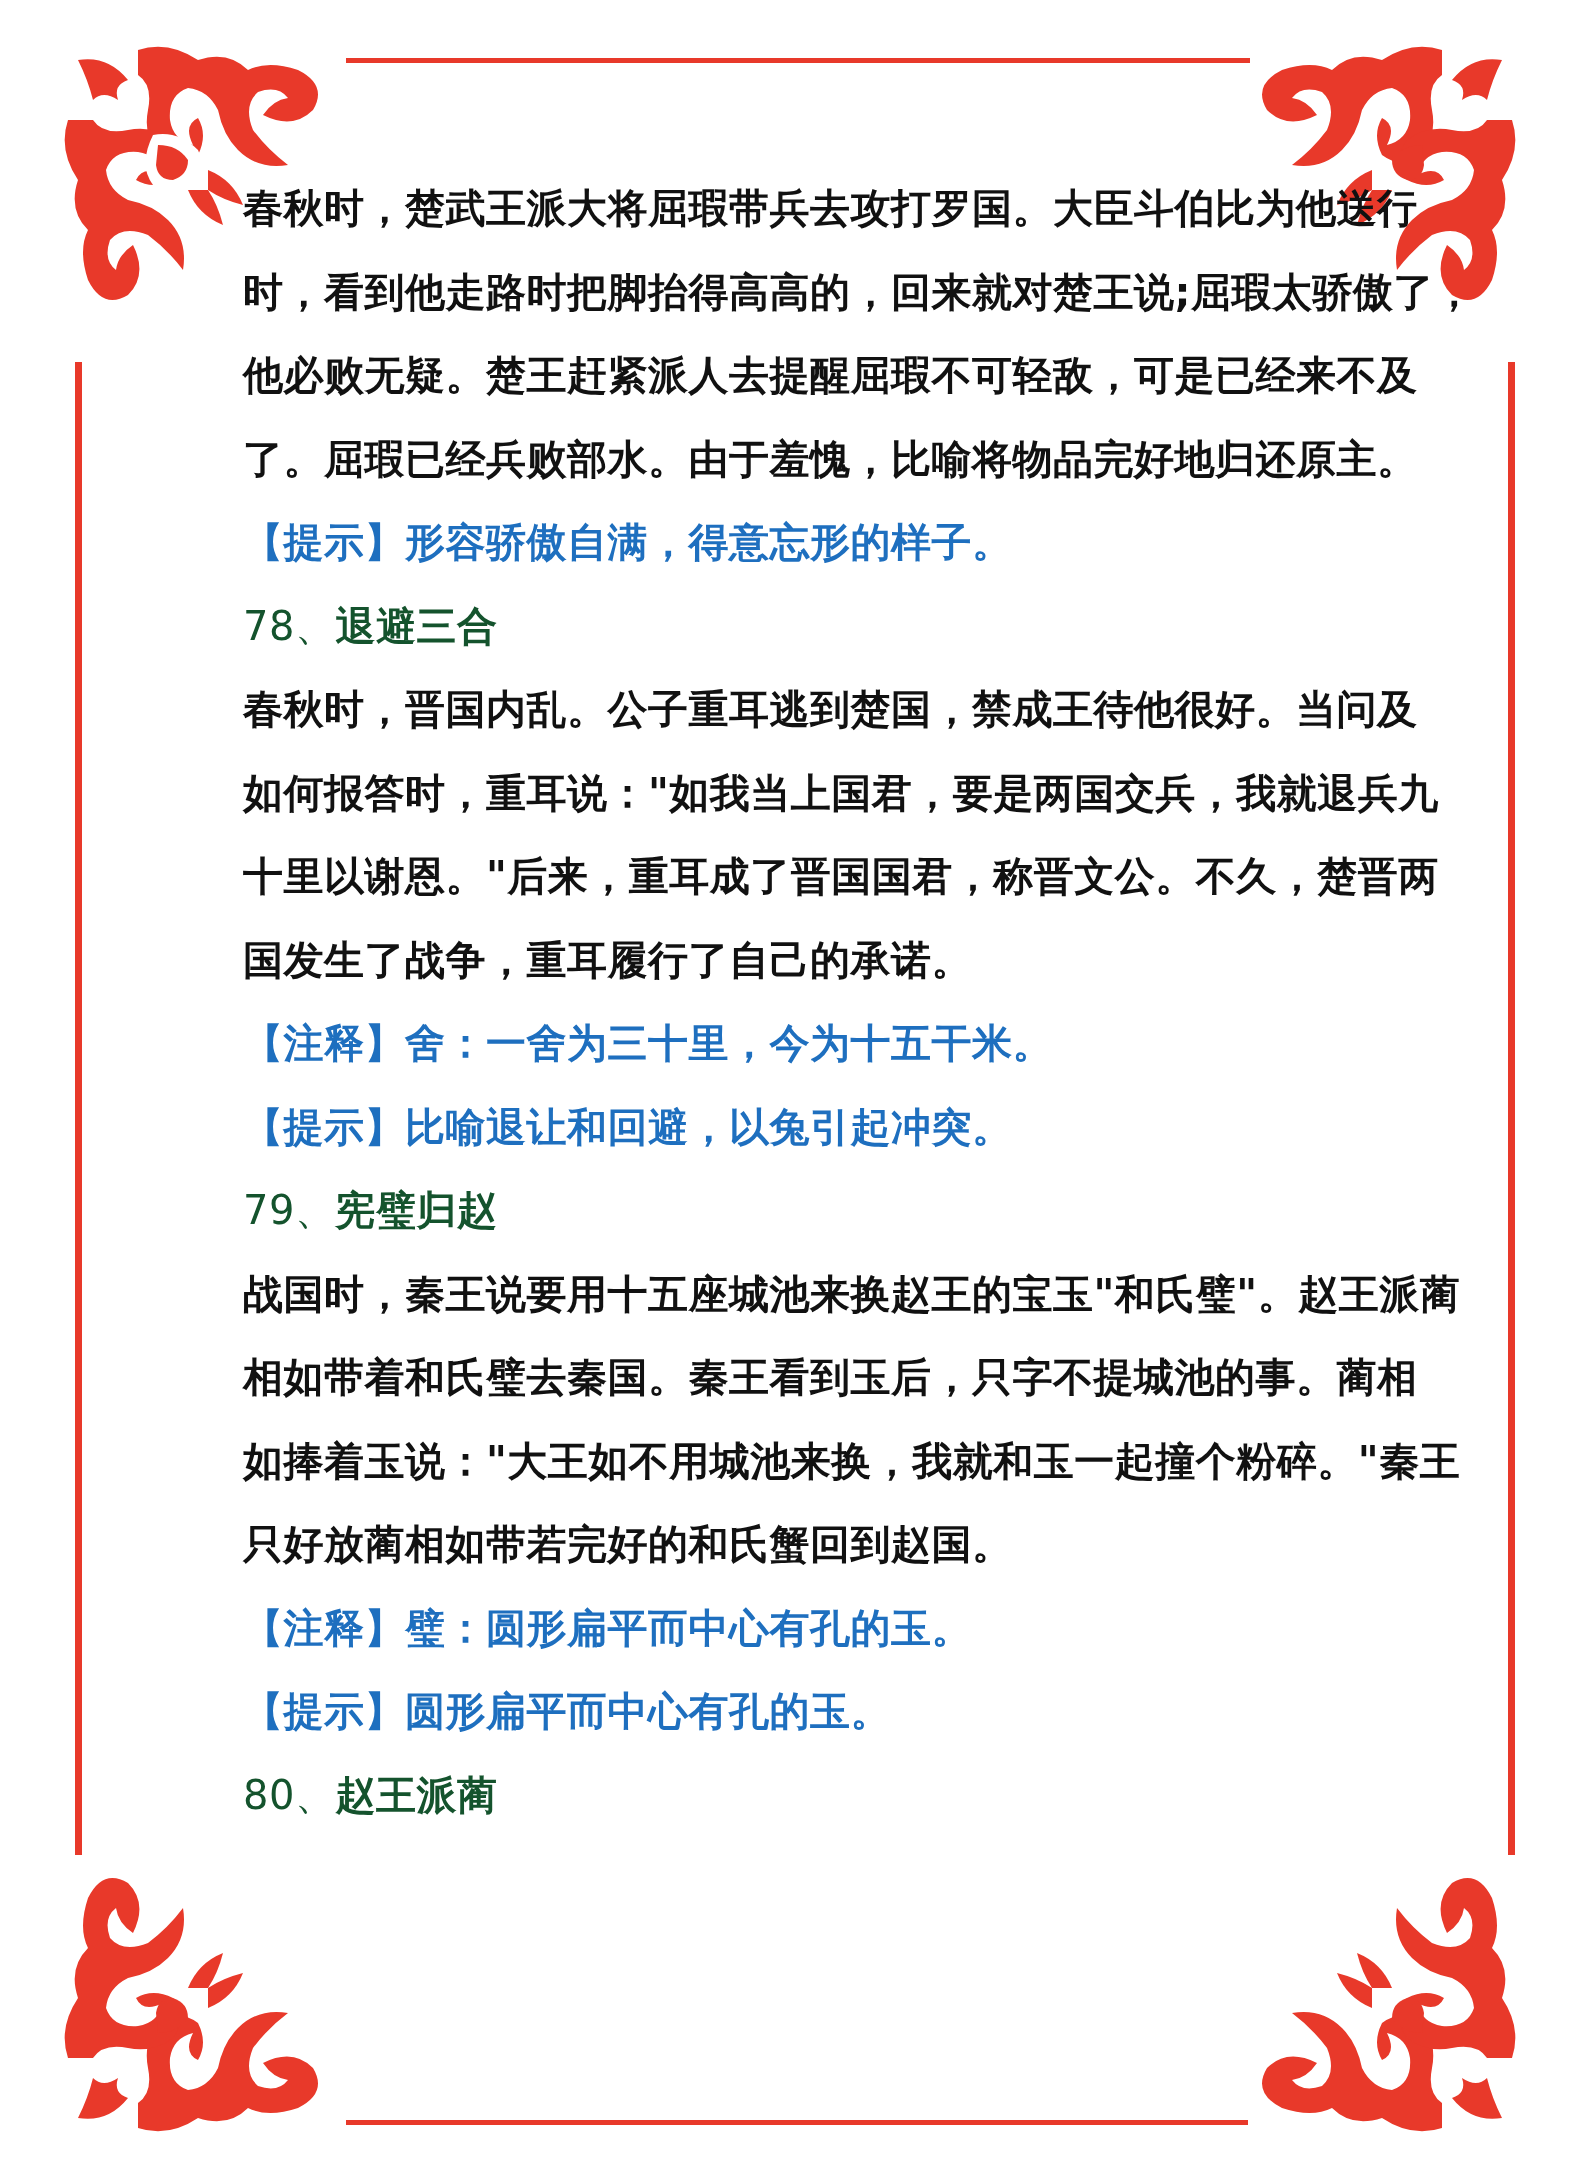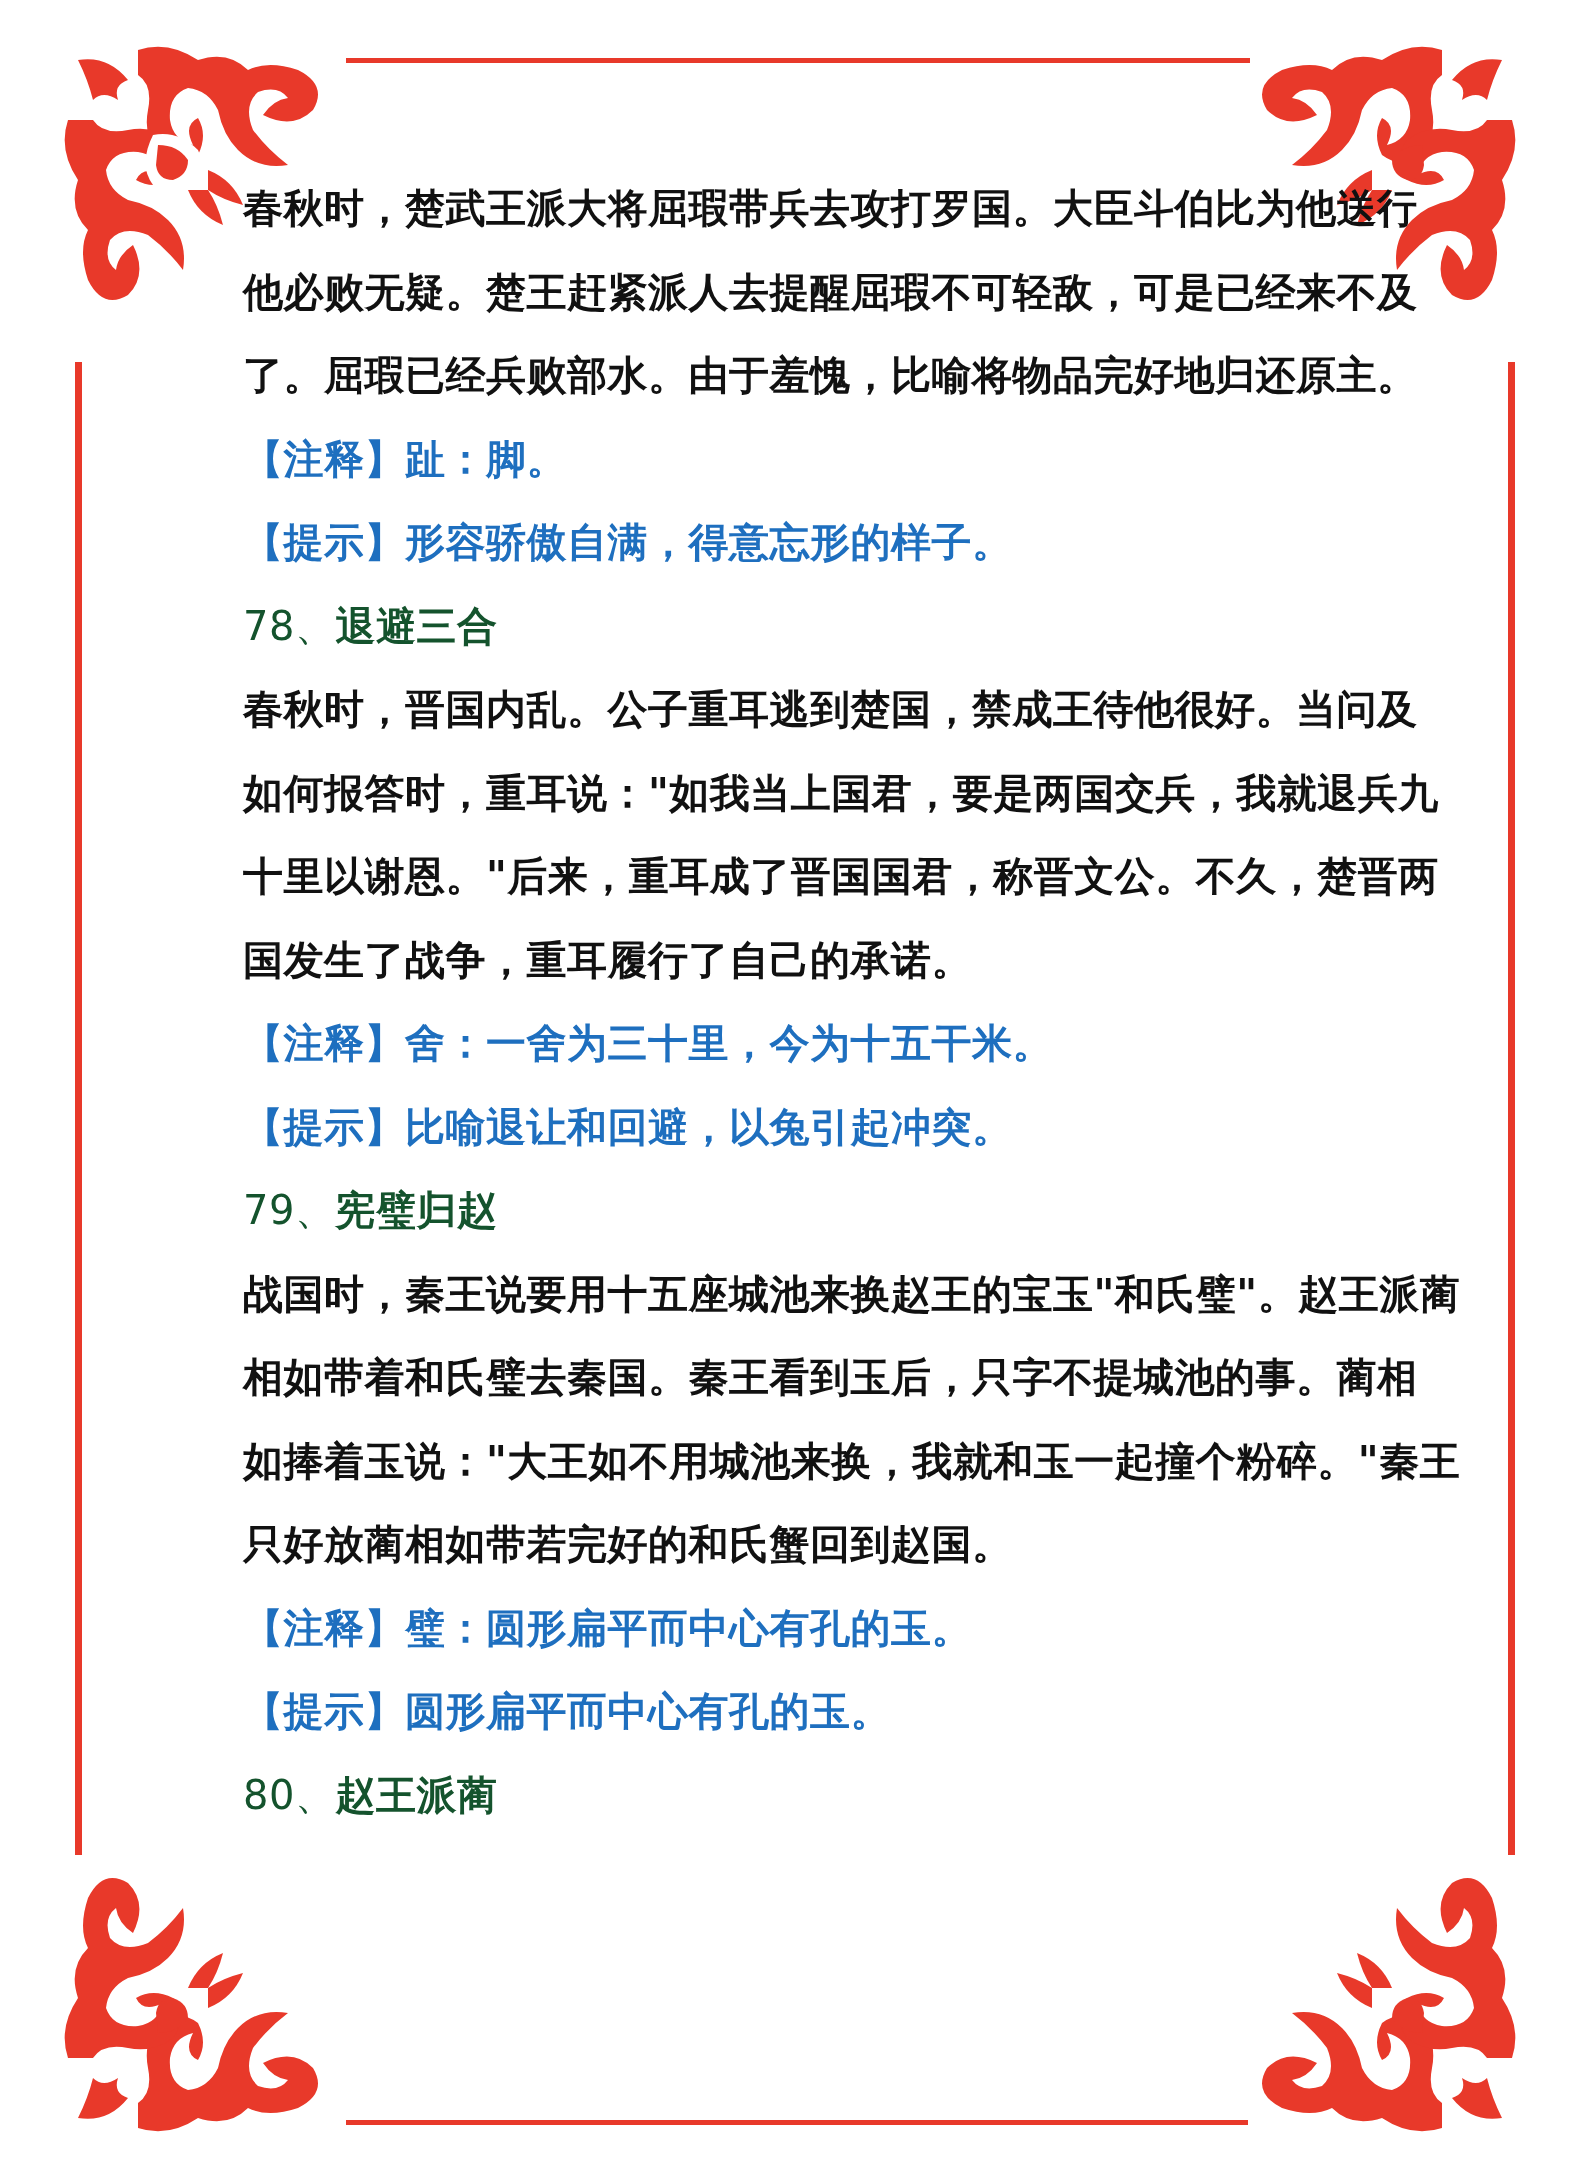--- a/index.html
+++ b/index.html
@@ -69,23 +69,23 @@
       <path d="M150 130 Q175 140 185 165 Q165 160 150 150 Z"></path>
       <path d="M130 150 Q140 175 165 185 Q160 165 150 150 Z"></path>
     </g>
   </svg>
 </div>
 
 <div class="content">
 
   <div>
     <div class="line body-text">春秋时，楚武王派大将屈瑕带兵去攻打罗国。大臣斗伯比为他送行</div>
+    <div class="line body-text">时，看到他走路时把脚抬得高高的，回来就对楚王说;屈瑕太骄傲了，</div>
     <div class="line body-text">他必败无疑。楚王赶紧派人去提醒屈瑕不可轻敌，可是已经来不及</div>
     <div class="line body-text">了。屈瑕已经兵败部水。由于羞愧，比喻将物品完好地归还原主。</div>
-    <div class="line note"><span>【注释】</span><span>趾：脚。</span></div>
     <div class="line note"><span>【提示】</span><span>形容骄傲自满，得意忘形的样子。</span></div>
   </div>
 
   <div>
     <div class="line heading"><span class="num">78、</span><span>退避三合</span></div>
     <div class="line body-text">春秋时，晋国内乱。公子重耳逃到楚国，禁成王待他很好。当问及</div>
     <div class="line body-text">如何报答时，重耳说："如我当上国君，要是两国交兵，我就退兵九</div>
     <div class="line body-text">十里以谢恩。"后来，重耳成了晋国国君，称晋文公。不久，楚晋两</div>
     <div class="line body-text">国发生了战争，重耳履行了自己的承诺。</div>
     <div class="line note"><span>【注释】</span><span>舍：一舍为三十里，今为十五干米。</span></div>

